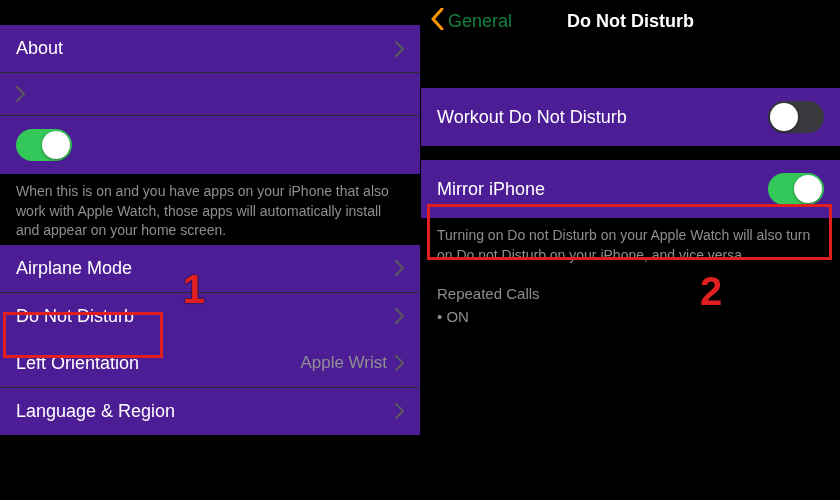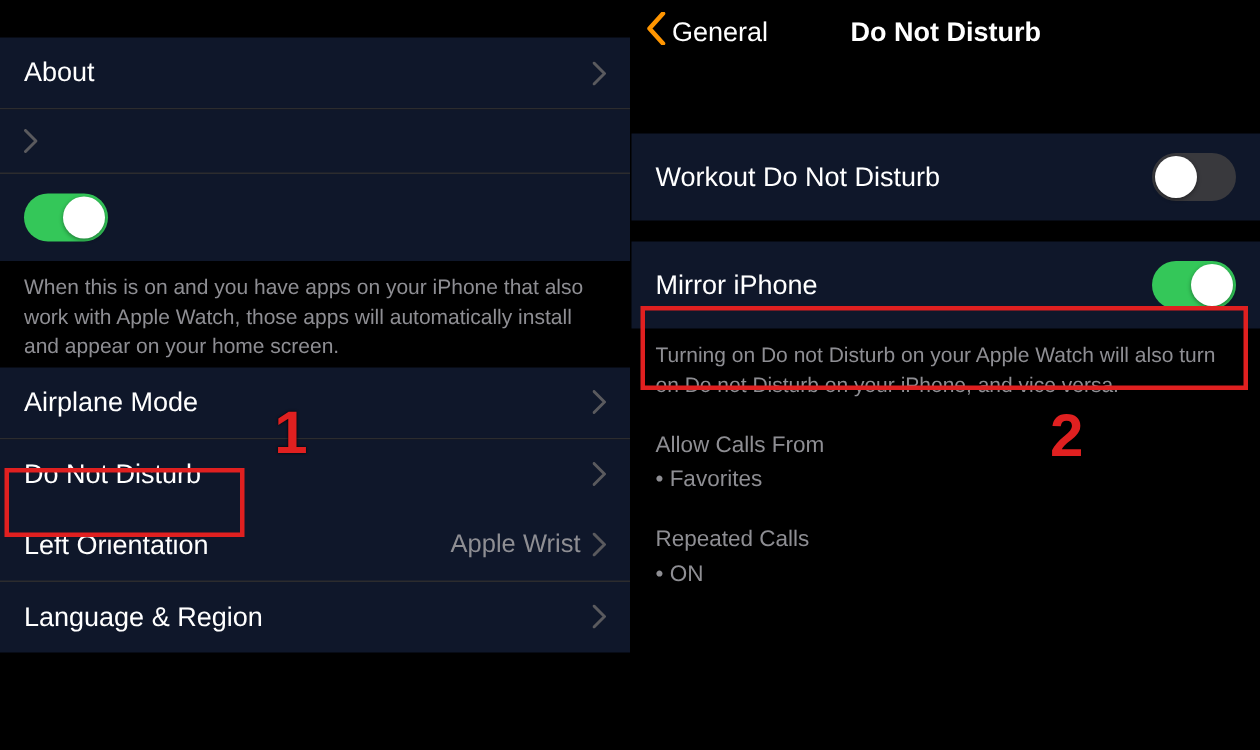--- a/index.html
+++ b/index.html
@@ -26,38 +26,38 @@
   
   .header {
     display: flex;
     align-items: center;
     padding: 8px 14px 12px 10px;
     position: relative;
   }
   .back-link {
     display: flex;
     align-items: center;
-    color: #ffffff;
+    color: #15803d;
     font-size: 18px;
     gap: 4px;
   }
   .back-link .chev { font-size: 24px; line-height: 1; }
   .header-title {
     position: absolute;
     left: 0; right: 0;
     text-align: center;
     font-size: 18px;
     font-weight: 600;
     color: #fff;
     pointer-events: none;
   }
 
   .group { }
   .row {
-    background: #0f172a;
+    background: #4c1d95;
     display: flex;
     align-items: center;
     justify-content: space-between;
     padding: 13px 16px;
     border-bottom: 1px solid #2c2c2e;
     font-size: 18px;
     position: relative;
   }
   .row:last-child { border-bottom: none; }
   .row .label { color: #fff; }
@@ -225,24 +225,20 @@
   <div class="group" style="margin-top:14px;">
     <div class="row">
       <span class="label">Mirror iPhone</span>
       <div class="switch on">
         <div class="knob"></div>
       </div>
     </div>
   </div>
   <div class="footer-text">Turning on Do not Disturb on your Apple Watch will also turn on Do not Disturb on your iPhone, and vice versa.</div>
 
-  <div class="small-note" style="margin-top:12px;">
-    <div>Allow Calls From</div>
-    <div>• Favorites</div>
-  </div>
   <div class="small-note" style="margin-top:10px;">
     <div>Repeated Calls</div>
     <div>• ON</div>
   </div>
 
   <div class="hilite" style="left:6px; top:204px; width:405px; height:56px;">
     <span class="num" style="left:270px; top:62px;">2</span>
   </div>
 </div>
 

